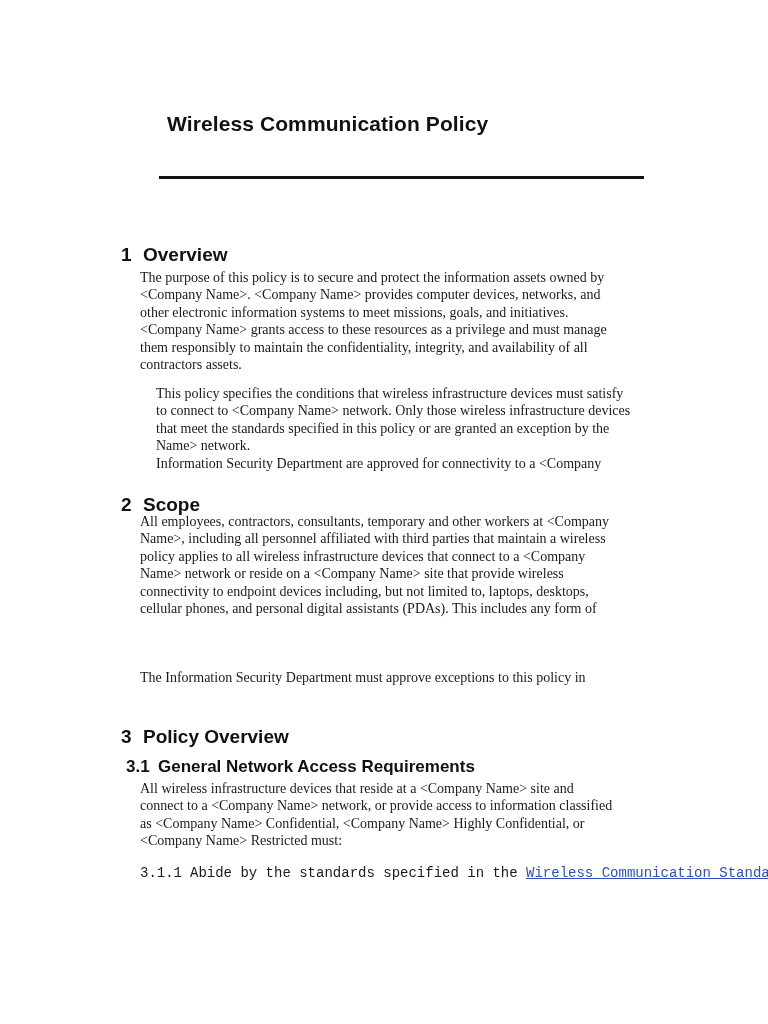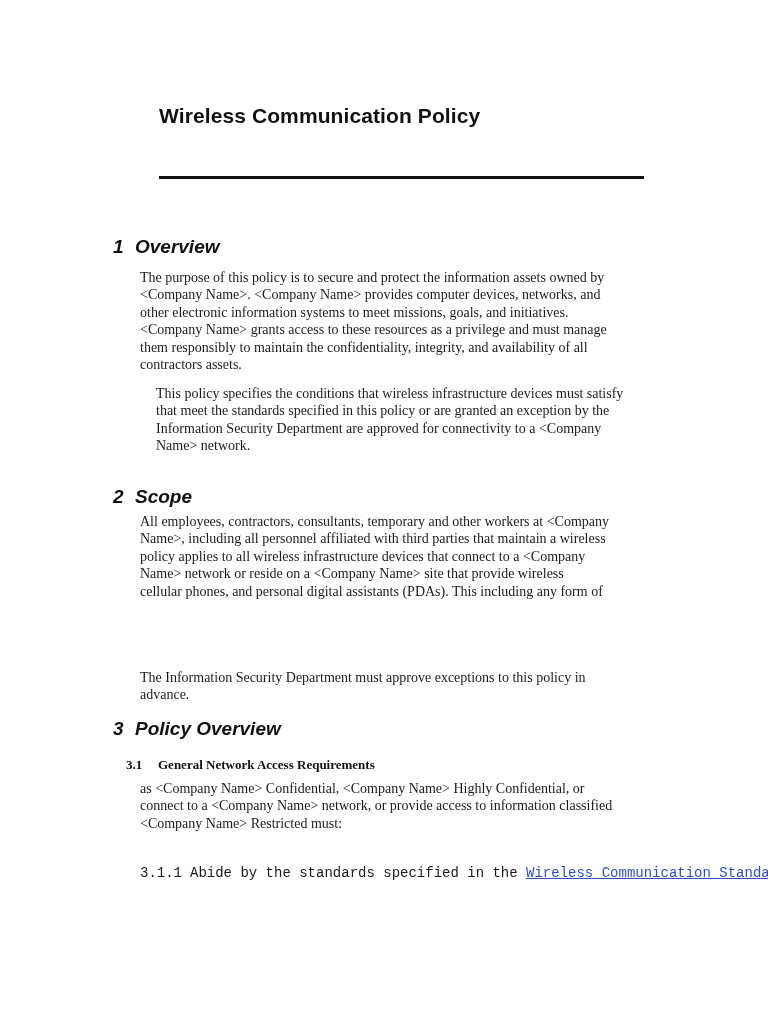--- a/index.html
+++ b/index.html
@@ -1,34 +1,34 @@
 <!DOCTYPE html>
 <html><head>
 <meta charset="utf-8">
 <style>
   html, body { margin: 0; padding: 0; background: #ffffff; }
   body { width: 768px; height: 1024px; position: relative; overflow: hidden; color: #111; }
   .page { position: absolute; left: 0; top: 0; width: 768px; height: 1024px; }
   .doc-title {
     position: absolute; left: 159px; top: 104px;
     font-family: "Liberation Sans", sans-serif; font-weight: bold; font-size: 21px;
-    color: #111; margin: 0; letter-spacing: 0.1px;
+    color: #111; margin: 8px; letter-spacing: 0.1px;
   }
   .title-rule {
     position: absolute; left: 159px; top: 176px; width: 485px; height: 3px; background: #111;
   }
   .h1 {
     position: absolute; left: 113px;
     font-family: "Liberation Sans", sans-serif; font-weight: bold; font-size: 19px;
-    margin: 0; color: #111; font-style: italic;
+    margin: 8px; color: #111;
   }
   .h1 .num { display: inline-block; width: 22px; }
   .h2 {
     position: absolute; left: 126px;
-    font-family: Liberation Serif, serif; font-weight: bold; font-size: 13px;
+    font-family: Liberation Sans, sans-serif; font-weight: bold; font-size: 17px;
     margin: 0; color: #111;
   }
   .h2 .num { display: inline-block; width: 32px; }
   .para {
     position: absolute; left: 140px; width: 520px;
     font-family: "Liberation Serif", serif; font-size: 14px; line-height: 17.4px;
     margin: 0; color: #1a1a1a;
   }
   .para span.line { display: block; white-space: nowrap; }
   .list-item {
@@ -53,49 +53,51 @@
   <div class="para" style="top:269px;">
     <span class="line">The purpose of this policy is to secure and protect the information assets owned by</span>
     <span class="line">&lt;Company Name&gt;. &lt;Company Name&gt; provides computer devices, networks, and</span>
     <span class="line">other electronic information systems to meet missions, goals, and initiatives.</span>
     <span class="line">&lt;Company Name&gt; grants access to these resources as a privilege and must manage</span>
     <span class="line">them responsibly to maintain the confidentiality, integrity, and availability of all</span>
     <span class="line">contractors assets.</span>
   </div>
   <div class="para" style="top:385px;margin-left:16px;">
     <span class="line">This policy specifies the conditions that wireless infrastructure devices must satisfy</span>
+    <span class="line">to connect to  &lt;Company Name&gt; network. Only those wireless infrastructure devices</span>
     <span class="line">that meet the standards specified in this policy or are granted an exception by the</span>
+    <span class="line">Name&gt; network.</span>
     <span class="line">Information Security Department are approved for connectivity to a &lt;Company</span>
-    <span class="line">Name&gt; network.</span>
   </div>
 
   <h2 class="h1" style="top:486px;">
     <span class="num">2</span><span>Scope</span>
   </h2>
   <div class="para" style="top:513px;">
     <span class="line">All employees, contractors, consultants, temporary and other workers at &lt;Company</span>
     <span class="line">Name&gt;, including all personnel affiliated with third parties that maintain a wireless</span>
     <span class="line">policy applies to all wireless infrastructure devices that connect to a &lt;Company</span>
     <span class="line">Name&gt; network or reside on a &lt;Company Name&gt; site that provide wireless</span>
-    <span class="line">cellular phones, and personal digital assistants (PDAs). This including any form of</span>
+    <span class="line">connectivity to endpoint devices including, but not limited to, laptops, desktops,</span>
+    <span class="line">cellular phones, and personal digital assistants (PDAs). This includes any form of</span>
   </div>
   <div class="para" style="top:669px;">
     <span class="line">The Information Security Department must approve exceptions to this policy in</span>
-    <span class="line">advance.</span>
   </div>
 
   <h2 class="h1" style="top:718px;">
     <span class="num">3</span><span>Policy Overview</span>
   </h2>
   <h3 class="h2" style="top:757px;">
     <span class="num">3.1</span><span>General Network Access Requirements</span>
   </h3>
   <div class="para" style="top:780px;">
+    <span class="line">All wireless infrastructure devices that reside at a &lt;Company Name&gt; site and</span>
+    <span class="line">connect to a &lt;Company Name&gt; network, or provide access to information classified</span>
     <span class="line">as &lt;Company Name&gt; Confidential, &lt;Company Name&gt; Highly Confidential, or</span>
-    <span class="line">connect to a &lt;Company Name&gt; network, or provide access to information classified</span>
     <span class="line">&lt;Company Name&gt; Restricted must:</span>
   </div>
 
   <div class="list-item">
     <span class="num">3.1.1</span><span>Abide by the standards specified in the </span><a class="link">Wireless Communication Standard</a><span>.</span>
   </div>
 
 </div>
 
 </body></html>

